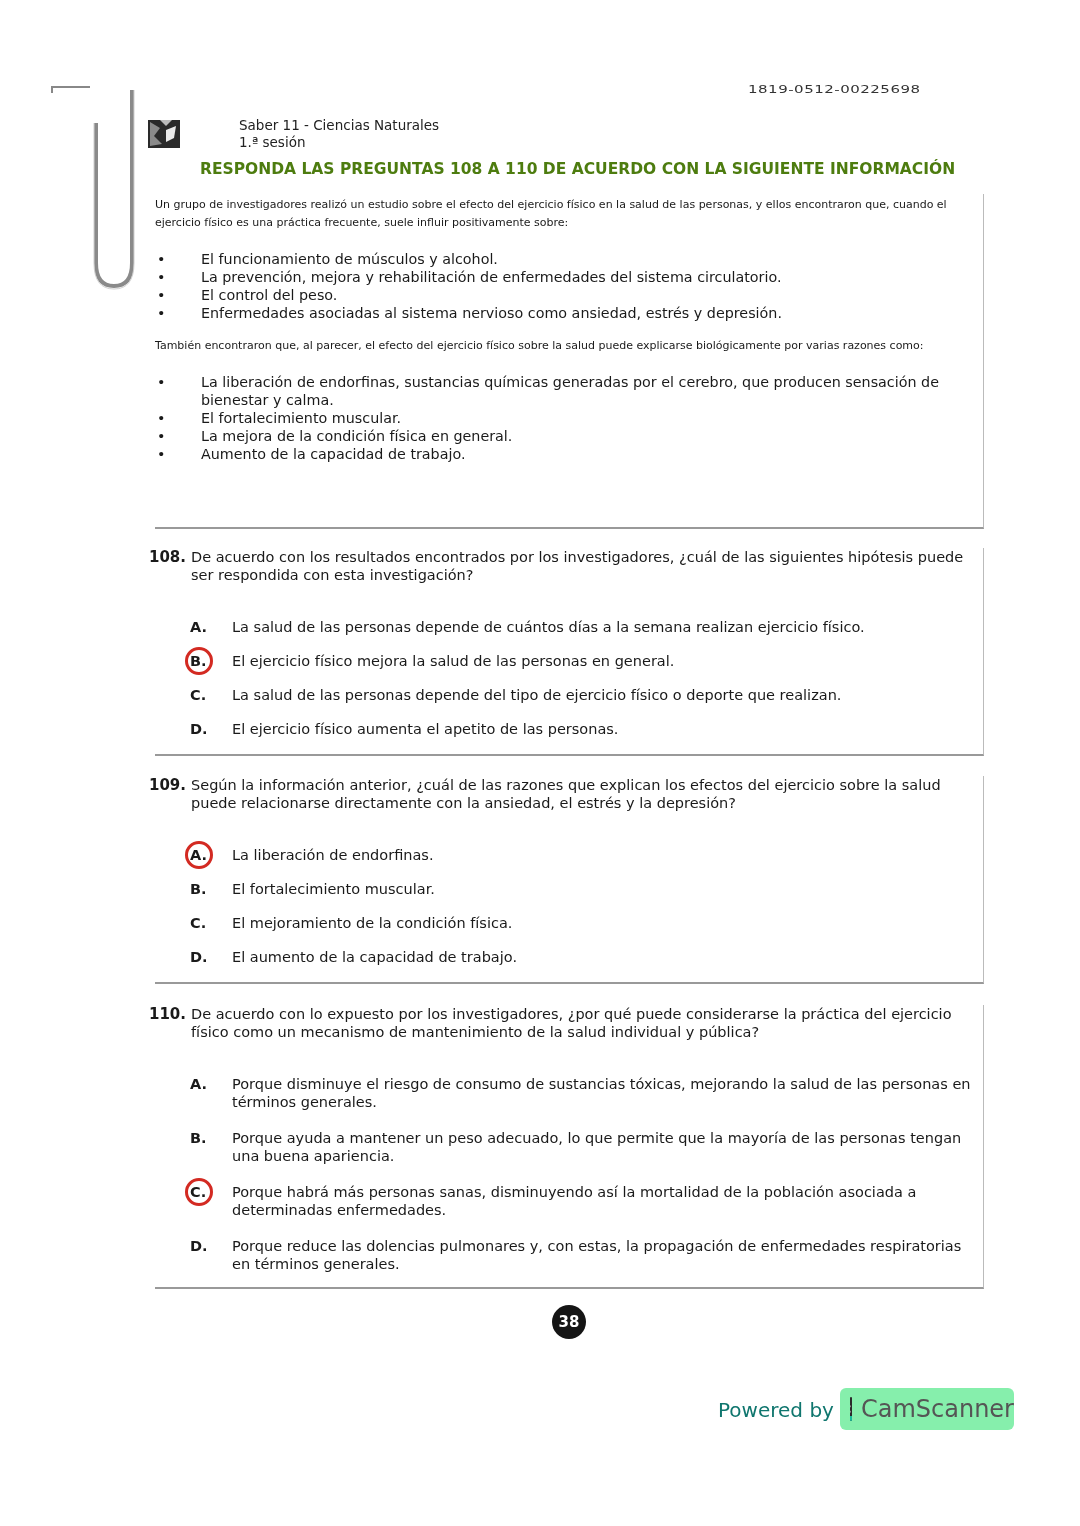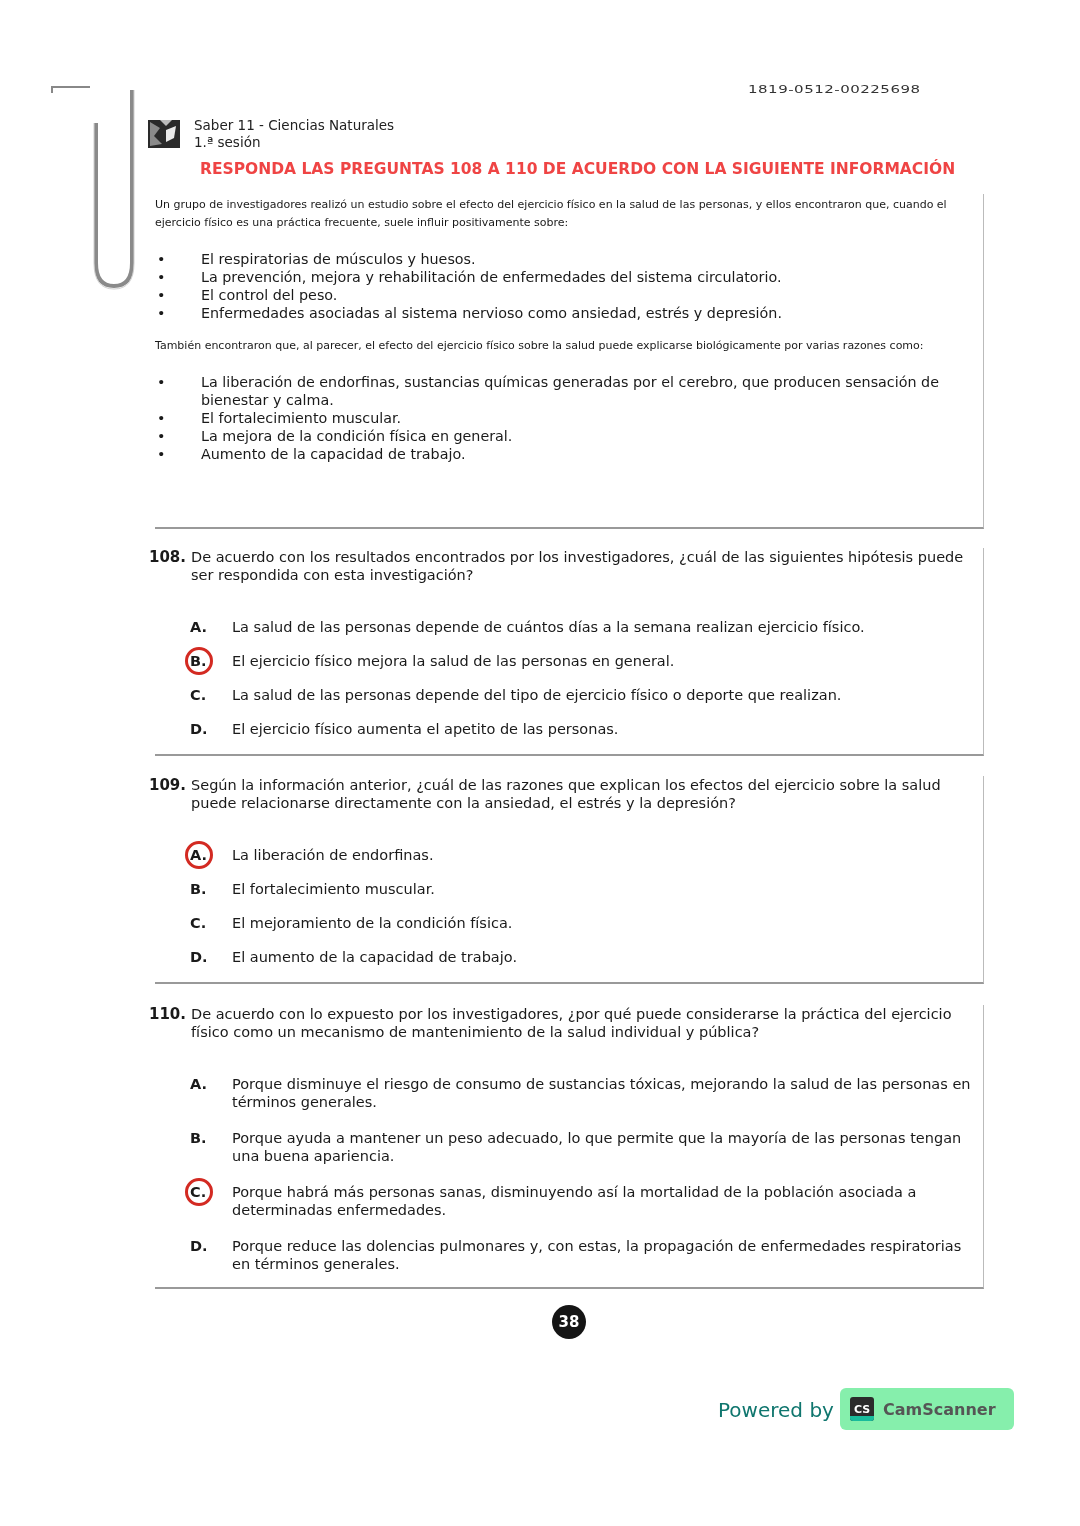--- a/index.html
+++ b/index.html
@@ -2,24 +2,24 @@
 <html><head>
   <meta charset="utf-8">
   <style>
     html, body { margin: 0; padding: 0; background: #ffffff; }
     body { width: 1080px; height: 1526px; position: relative; overflow: hidden;
            font-family: "DejaVu Sans", sans-serif; color: #1a1a1a; }
     .clip { position: absolute; left: 90px; top: 88px; width: 48px; height: 205px; }
     .corner { position: absolute; left: 50px; top: 84px; width: 42px; height: 10px; }
     .doc-code { position: absolute; left: 748px; top: 84px; font-size: 15px; color: #333;
                 letter-spacing: 0.5px; transform: scaleY(0.65); transform-origin: top left; }
-    .header { position: absolute; left: 146px; top: 116px; display: flex; align-items: center; }
+    .header { position: absolute; left: 146px; top: 116px; display: flex; align-items: center; gap: 45px; }
     .logo { width: 36px; height: 36px; margin-right: 12px; }
     .header-text { font-size: 13.5px; line-height: 17px; color: #222; }
-    .instruction { position: absolute; left: 200px; top: 160px; font-size: 15.5px; font-weight: bold; color: #ef4444; }
+    .instruction { position: absolute; left: 200px; top: 160px; font-size: 15.5px; font-weight: bold; color: #4d7c0f; }
     .box { position: absolute; left: 155px; right: 96px; border-right: 1px solid #bbb; }
     .box-bottom { border-bottom: 2px solid #999; }
     p.para { margin: 0; font-size: 11px; line-height: 18px; }
     ul.bullets { list-style: none; margin: 0; padding: 0; }
     ul.bullets li { position: relative; padding-left: 46px; font-size: 14.3px; line-height: 18px; }
     ul.bullets li::before { content: "•"; position: absolute; left: 2px; top: 0; }
     .q-num { font-weight: bold; position: absolute; left: -6px; top: 0; font-size: 15px; }
     .q-text { margin-left: 36px; font-size: 14.5px; line-height: 18px; }
     .options { margin-top: 26px; }
     .opt { position: relative; display: flex; align-items: flex-start; margin-bottom: 16px; }
@@ -29,21 +29,21 @@
     .opt-text { font-size: 14.5px; line-height: 18px; flex: 1; }
     .page-num { position: absolute; left: 552px; top: 1305px; width: 34px; height: 34px; border-radius: 50%;
                 background: #151515; color: #fff; font-weight: bold; font-size: 15px;
                 display: flex; align-items: center; justify-content: center; }
     .powered { position: absolute; left: 718px; top: 1398px; font-size: 20px; color: #0f766e; }
     .cs-badge { position: absolute; left: 840px; top: 1388px; width: 174px; height: 42px; border-radius: 6px;
                 background: #86efac; display: flex; align-items: center; }
     .cs-logo { width: 24px; height: 24px; margin-left: 10px; background: #2b2b2b; border-radius: 3px; position: relative;
                color: #fff; font-weight: bold; font-size: 11px; display: flex; align-items: center; justify-content: center; overflow: hidden; }
     .cs-logo::after { content: ""; position: absolute; left: 0; bottom: 0; width: 100%; height: 5px; background: #19bc9b; }
-    .cs-name { margin-left: 9px; font-size: 16px; font-weight: bold; color: #555; }
+    .cs-name { margin-left: 9px; font-size: 24px; font-weight: normal; color: #555; }
   </style>
 </head>
 <body>
 
 <svg class="corner" viewBox="0 0 42 10">
   <path d="M2 9 L2 3 L40 3" stroke="#888" stroke-width="2" fill="none"></path>
 </svg>
 <svg class="clip" viewBox="0 0 48 205">
   <path d="M42 2 L42 175 Q42 198 24 198 Q6 198 6 175 L6 35" stroke="#8a8a8a" stroke-width="4" fill="none"></path>
   <path d="M44 2 L44 175 Q44 201 24 201 Q4 201 4 175 L4 35" stroke="#cfcfcf" stroke-width="1" fill="none"></path>
@@ -62,21 +62,21 @@
     <div>Saber 11 - Ciencias Naturales</div>
     <div>1.ª sesión</div>
   </div>
 </div>
 
 <div class="instruction">RESPONDA LAS PREGUNTAS 108 A 110 DE ACUERDO CON LA SIGUIENTE INFORMACIÓN</div>
 
 <div class="box box-bottom" style="top:194px; height:333px;">
   <p class="para" style="padding-top:2px;">Un grupo de investigadores realizó un estudio sobre el efecto del ejercicio físico en la salud de las personas, y ellos encontraron que, cuando el ejercicio físico es una práctica frecuente, suele influir positivamente sobre:</p>
   <ul class="bullets" style="margin-top:18px;">
-    <li>El respiratorias de músculos y huesos.</li>
+    <li>El funcionamiento de músculos y alcohol.</li>
     <li>La prevención, mejora y rehabilitación de enfermedades del sistema circulatorio.</li>
     <li>El control del peso.</li>
     <li>Enfermedades asociadas al sistema nervioso como ansiedad, estrés y depresión.</li>
   </ul>
   <p class="para" style="margin-top:15px;">También encontraron que, al parecer, el efecto del ejercicio físico sobre la salud puede explicarse biológicamente por varias razones como:</p>
   <ul class="bullets" style="margin-top:18px;">
     <li>La liberación de endorfinas, sustancias químicas generadas por el cerebro, que producen sensación de bienestar y calma.</li>
     <li>El fortalecimiento muscular.</li>
     <li>La mejora de la condición física en general.</li>
     <li>Aumento de la capacidad de trabajo.</li>

